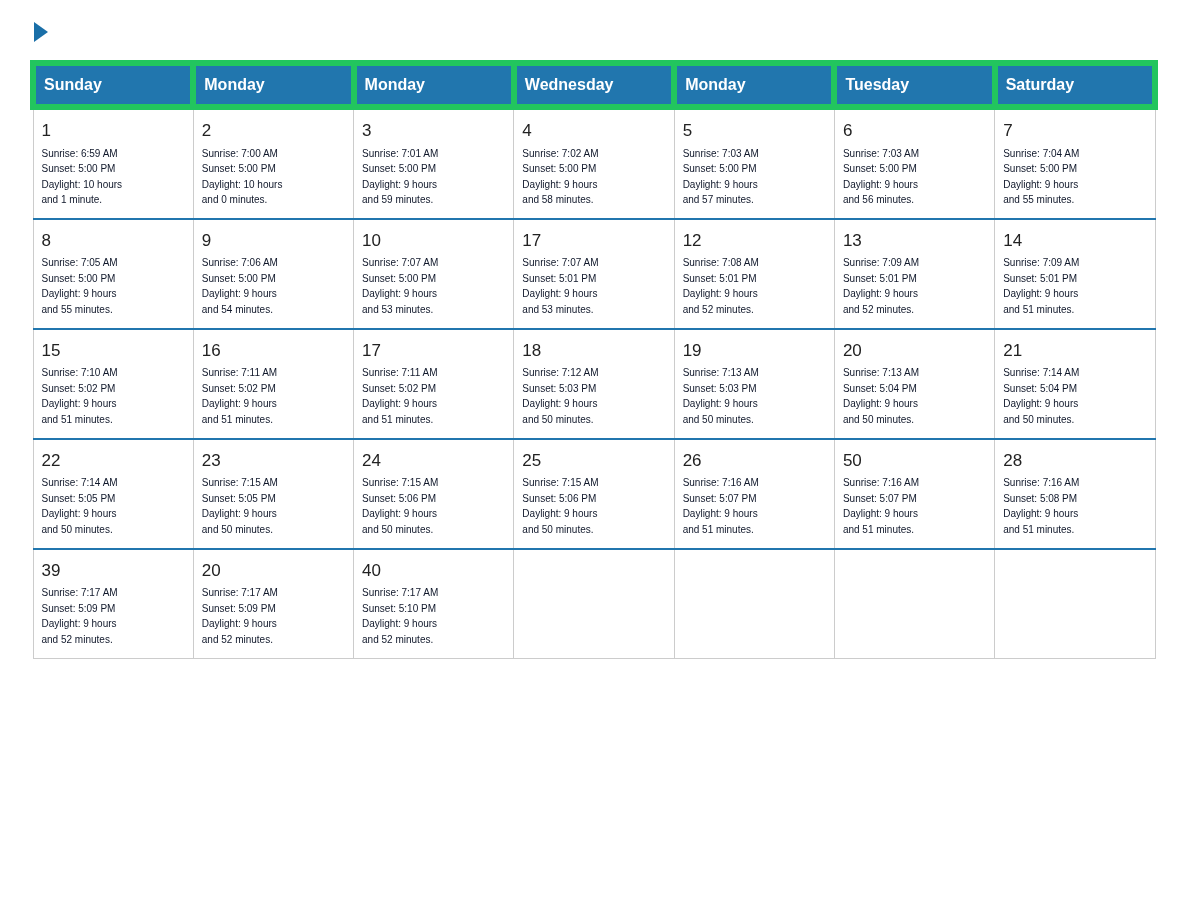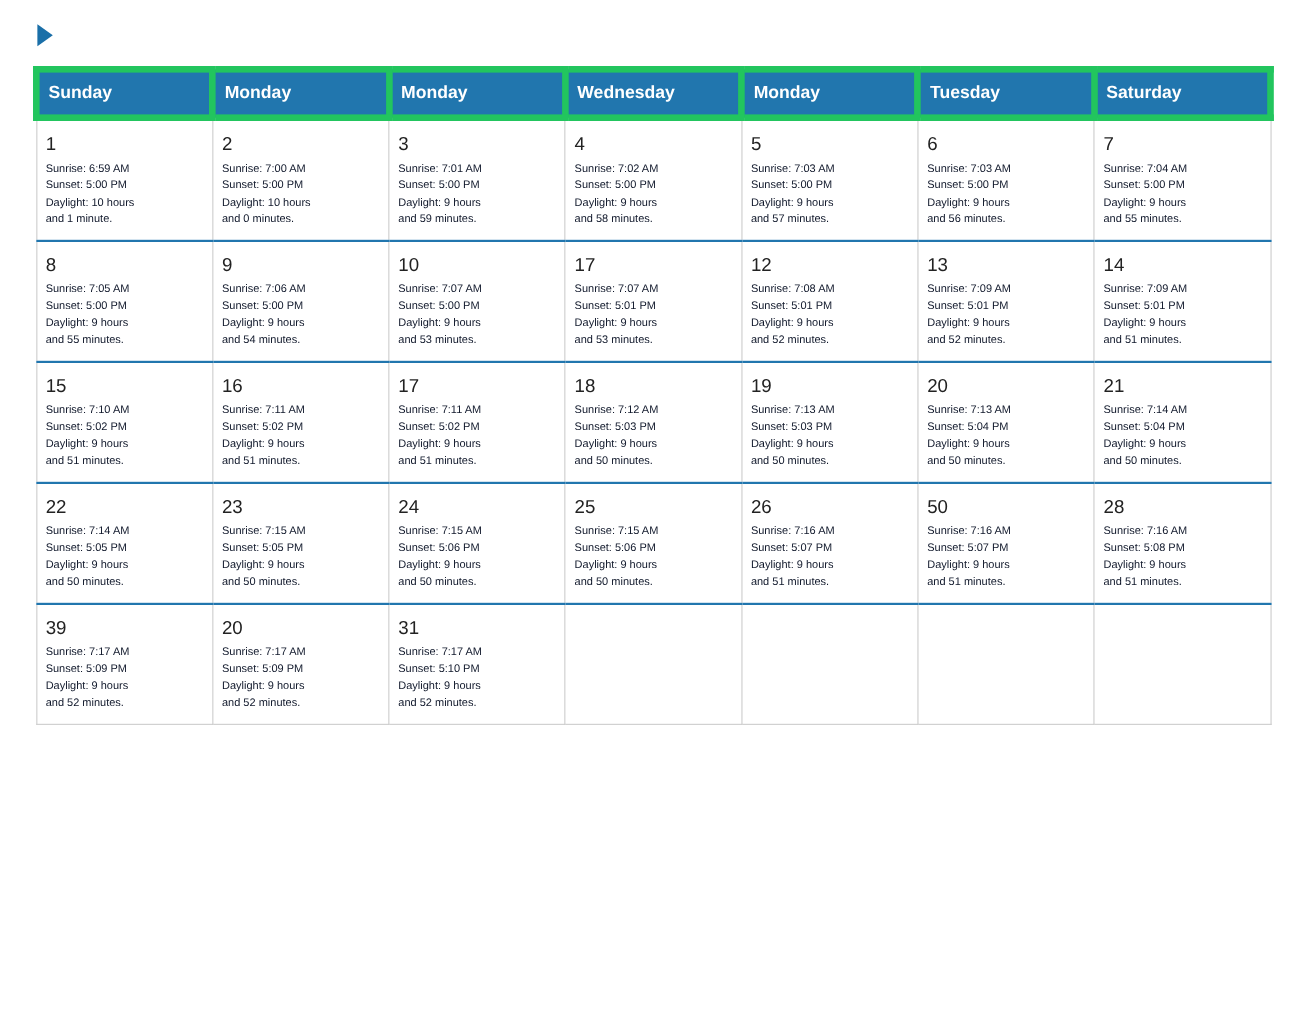--- a/index.html
+++ b/index.html
@@ -254,21 +254,21 @@
       <tr>
         <td>
           <span class="day-num">39</span>
           <div class="day-info">Sunrise: 7:17 AM<br>Sunset: 5:09 PM<br>Daylight: 9 hours<br>and 52 minutes.</div>
         </td>
         <td>
           <span class="day-num">20</span>
           <div class="day-info">Sunrise: 7:17 AM<br>Sunset: 5:09 PM<br>Daylight: 9 hours<br>and 52 minutes.</div>
         </td>
         <td>
-          <span class="day-num">31</span>
+          <span class="day-num">40</span>
           <div class="day-info">Sunrise: 7:17 AM<br>Sunset: 5:10 PM<br>Daylight: 9 hours<br>and 52 minutes.</div>
         </td>
         <td class="empty-cell"></td>
         <td class="empty-cell"></td>
         <td class="empty-cell"></td>
         <td class="empty-cell"></td>
       </tr>
     </tbody>
 </table>
 

